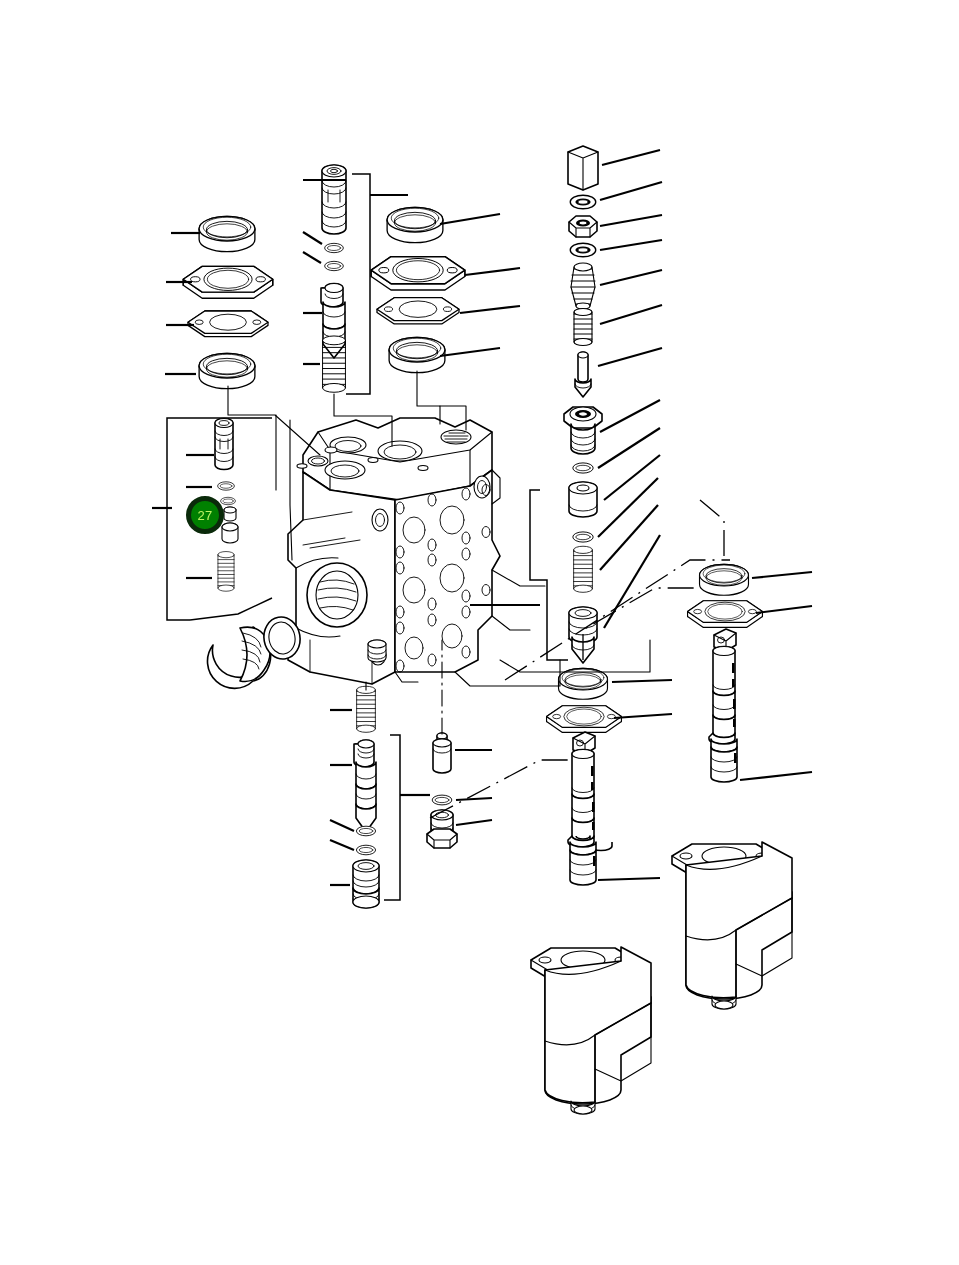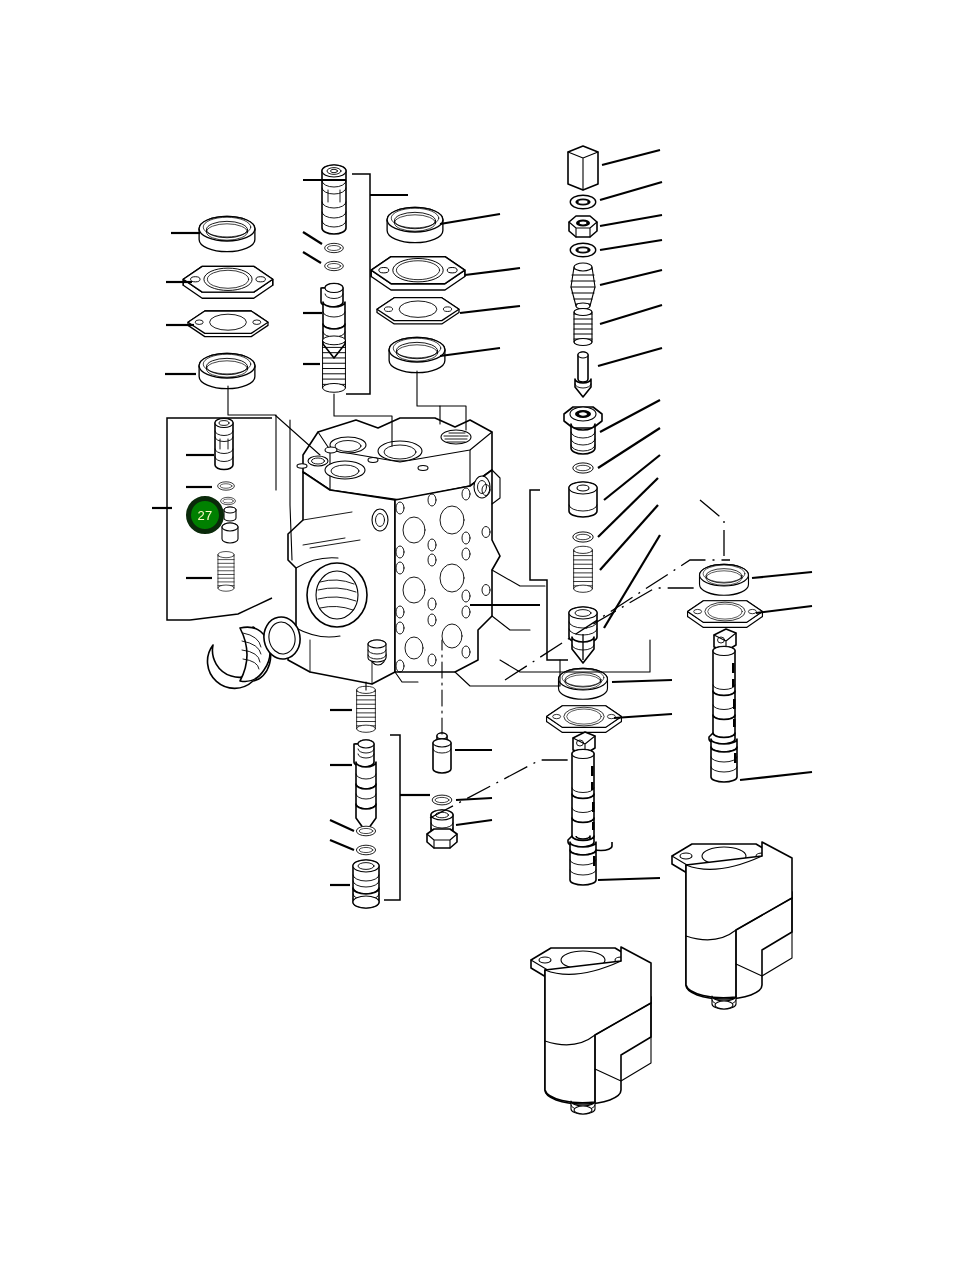--- a/index.html
+++ b/index.html
@@ -616,17 +616,17 @@
         </g>
       <path class="leader" d="M186,455 L214,455"></path>
       <path class="leader" d="M186,487 L212,487"></path>
       <path class="leader" d="M186,578 L212,578"></path>
     </g>
 
   </svg>
 
   <div class="marker-wrap" style="left:205px; top:515px;">
     <div class="marker-circle" id="cm27" style="width:38px; height:38px; background:#008000; border:5px solid #0A2A0A;">
-      <span class="marker-label" id="cm27label" style="font-size: 13px; color: #fef9c3;">27</span>
+      <span class="marker-label" id="cm27label" style="font-size: 13px; color: #bef264;">27</span>
     </div>
   </div>
 
 </div>
 
 </body></html>

